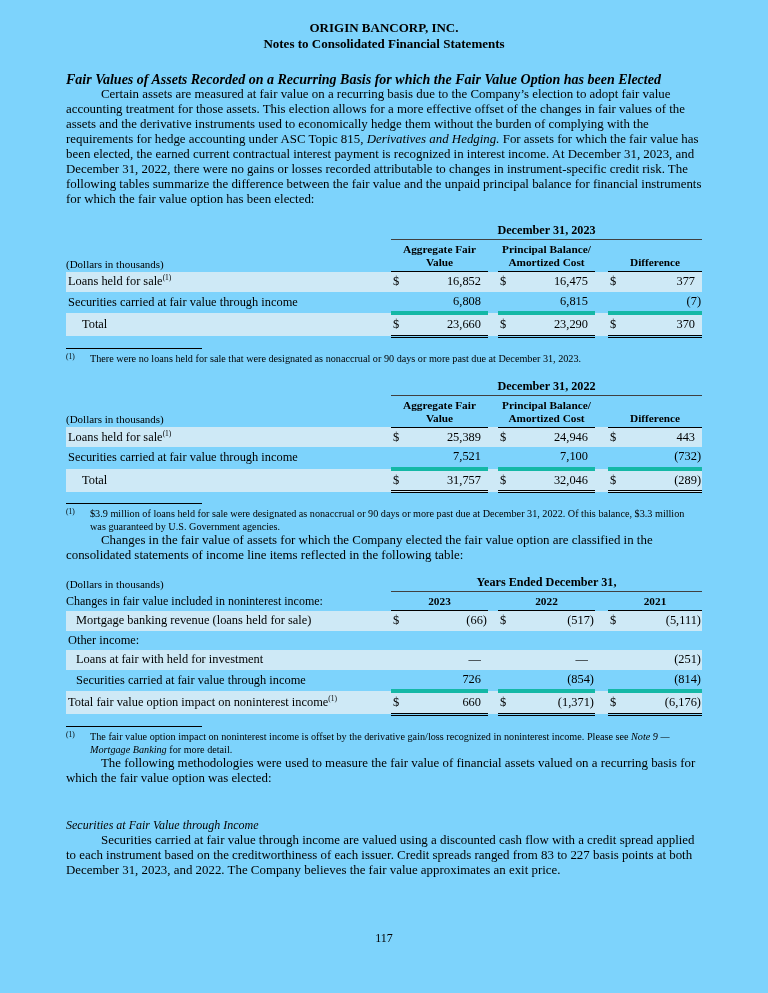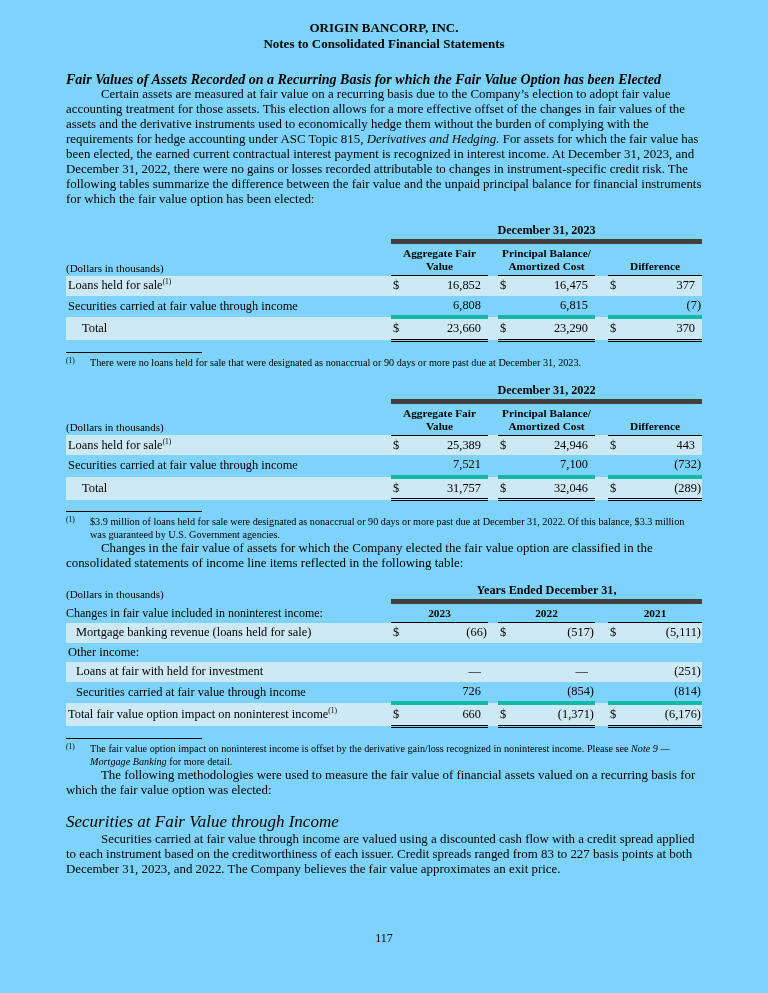--- a/index.html
+++ b/index.html
@@ -10,33 +10,33 @@
     font-family:"Liberation Serif","DejaVu Serif",serif;
     color:#000;
     box-sizing:border-box;
     padding:20px 66px 0 66px;
     overflow:hidden;
     margin:0 auto;
   }
   .doc-header { text-align:center; font-weight:bold; font-size:13px; line-height:16px; }
   .section-heading { margin-top:20px; font-weight:bold; font-style:italic; font-size:14px; line-height:15px; }
   .para { margin-top:0; font-size:12.9px; line-height:15px; text-indent:35px; text-align:left; }
-  .sub-heading { margin-top:14px; font-style:italic; font-size:17px; }
+  .sub-heading { margin-top:32px; font-style:italic; font-size:12px; }
 
   table.fin-table { margin-top:14px; border-collapse:collapse; width:636px; table-layout:fixed; }
   col.c-label { width:325px; }
   col.c-num   { width:97px; }
   col.c-gap1  { width:10px; }
   col.c-gap2  { width:13px; }
   col.c-num3  { width:94px; }
 
   .fin-table th, .fin-table td { padding:0; margin:0; }
   th.period {
     font-weight:bold; font-size:12.2px; text-align:center;
-    border-bottom:5px solid #404040; vertical-align:bottom;
+    border-bottom:1px solid #404040; vertical-align:bottom;
     height:17px; padding-bottom:1px;
   }
   th.blank { border:none; }
   th.dollars {
     font-weight:normal; font-size:11px; text-align:left;
     vertical-align:bottom; padding-bottom:2px; white-space:nowrap;
   }
   th.colhead {
     font-weight:bold; font-size:11.3px; line-height:13px; text-align:center;
     vertical-align:bottom; border-bottom:1px solid #000;

